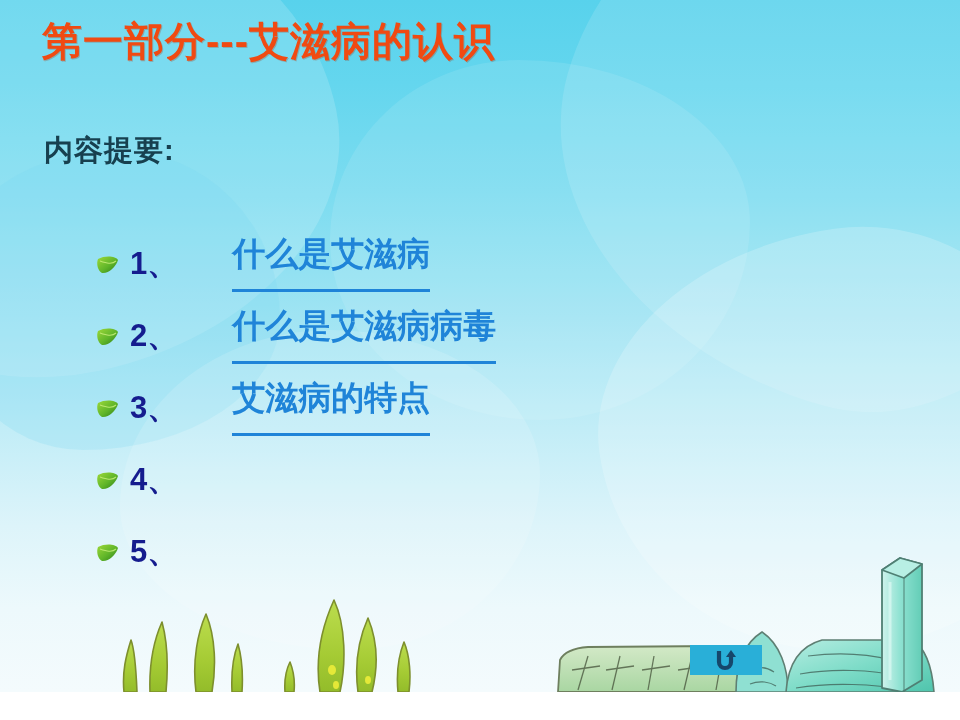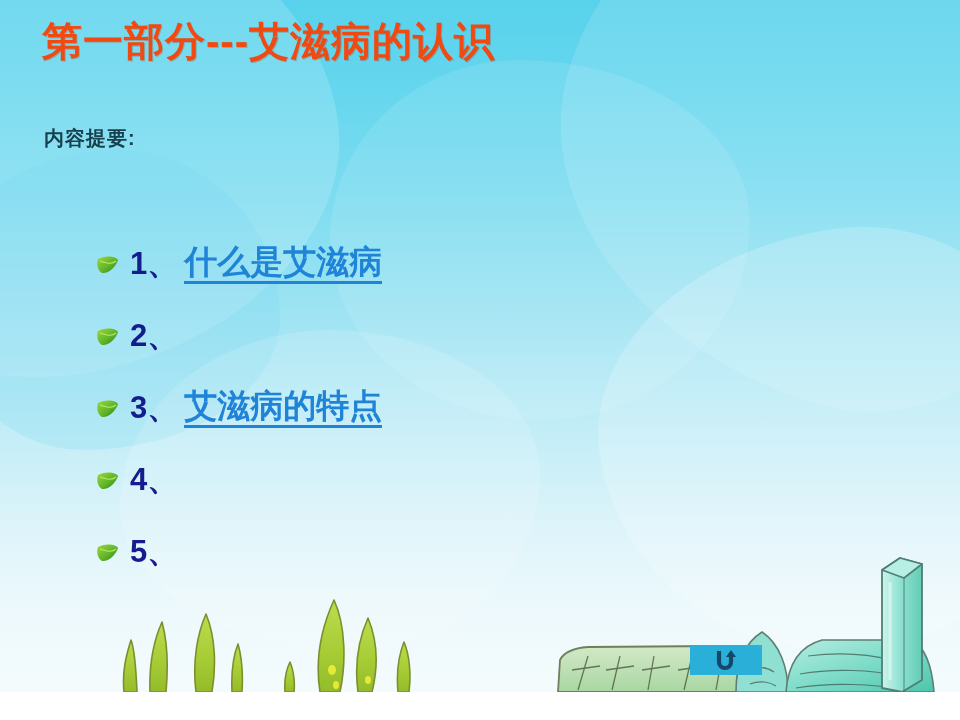--- a/index.html
+++ b/index.html
@@ -91,22 +91,22 @@
     color: #F04A12;
     letter-spacing: 1px;
     white-space: nowrap;
     text-shadow: 1px 1px 0 rgba(160,40,0,0.25);
   }
 
   
   #subtitle {
     position: absolute;
     left: 44px;
-    top: 125px;
-    font-size: 20px;
+    top: 131px;
+    font-size: 29px;
     font-weight: bold;
     color: #17404F;
     letter-spacing: 1px;
     white-space: nowrap;
   }
 
   
   #outline-list {
     position: absolute;
     left: 96px;
@@ -134,23 +134,24 @@
     margin-right: 6px;
     letter-spacing: 0px;
   }
   .row-link {
     flex: 0 0 auto;
     font-size: 33px;
     font-weight: bold;
     color: #1F84D8;
     text-decoration: none;
     border-bottom: 3px solid #1F84D8;
-    padding-bottom: 1px;
+    padding-bottom: 17px;
     line-height: 1.12;
     cursor: pointer;
+    margin-left: 48px;
   }
   .row-5 .row-link { font-size: 33px; }
 
   
   #bottom-art {
     position: absolute;
     left: 0;
     bottom: 0;
     width: 960px;
     height: 140px;
@@ -211,20 +212,21 @@
     </div>
 
     <div class="outline-row row-2">
       <span class="leaf-bullet">
         <svg width="24" height="20" viewBox="0 0 24 20">
           <path d="M2 4 C9 0 20 1 22 5 C20 12 12 19 6 18 C2 16 0 9 2 4 Z" fill="url(#lg1)"></path>
           <path d="M4 6 C10 8 16 10 20 6" stroke="#C8EE7A" stroke-width="1.1" fill="none" opacity="0.85"></path>
         </svg>
       </span>
       <span class="row-number">2、</span>
+      <span class="row-link">什么是艾滋病病毒</span>
     </div>
 
     <div class="outline-row row-3">
       <span class="leaf-bullet">
         <svg width="24" height="20" viewBox="0 0 24 20">
           <path d="M2 4 C9 0 20 1 22 5 C20 12 12 19 6 18 C2 16 0 9 2 4 Z" fill="url(#lg1)"></path>
           <path d="M4 6 C10 8 16 10 20 6" stroke="#C8EE7A" stroke-width="1.1" fill="none" opacity="0.85"></path>
         </svg>
       </span>
       <span class="row-number">3、</span>

